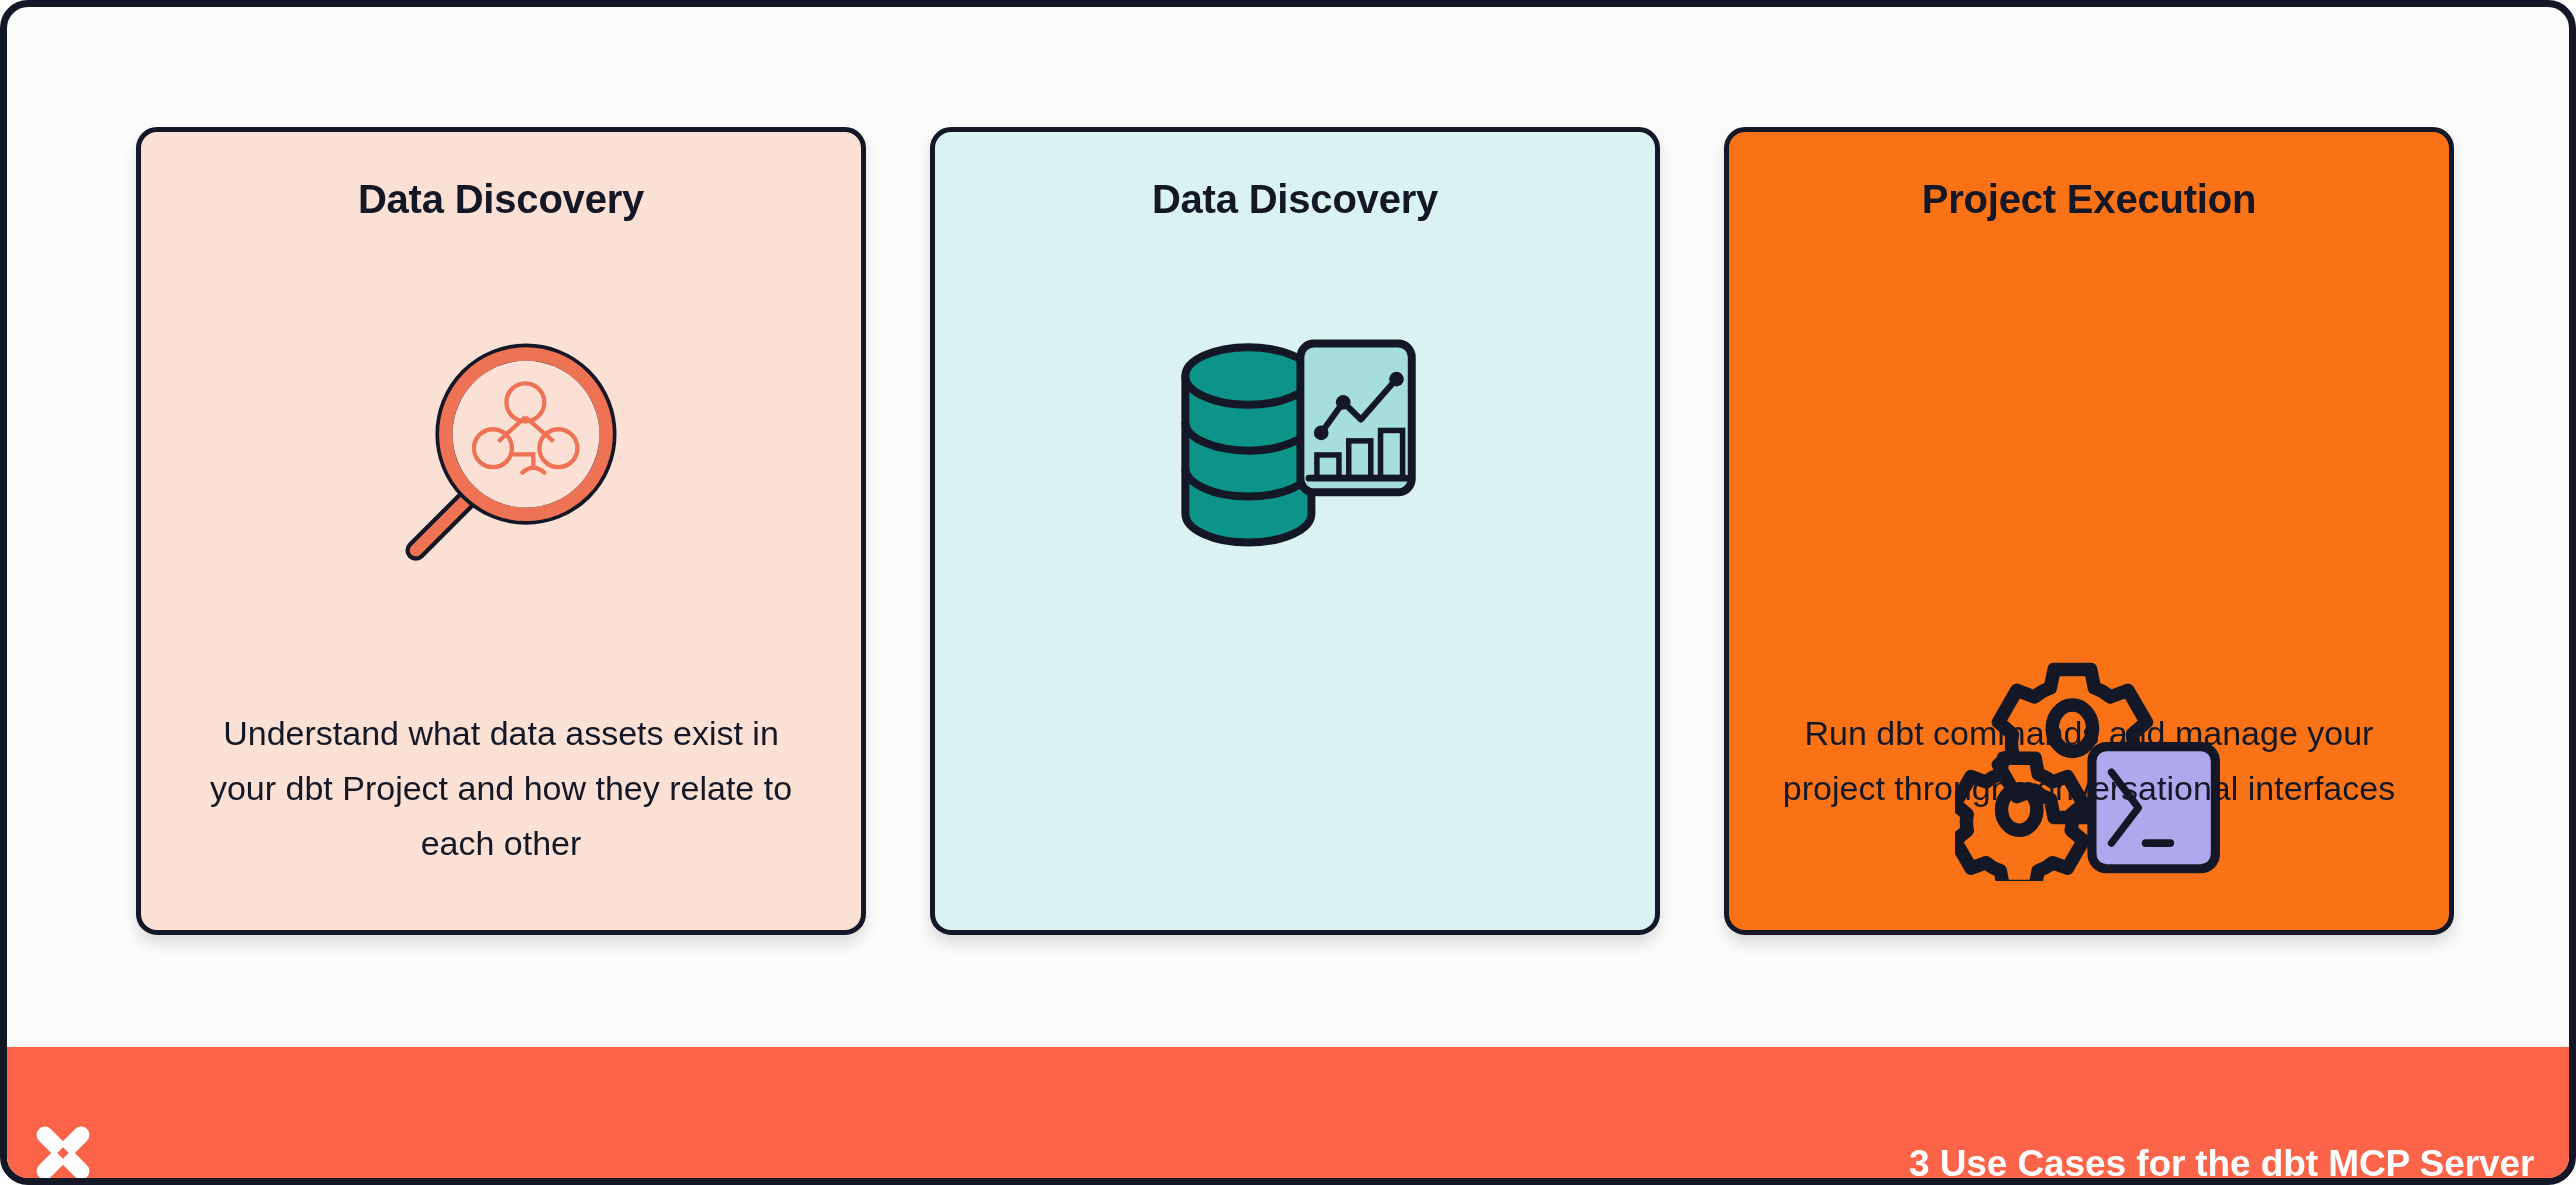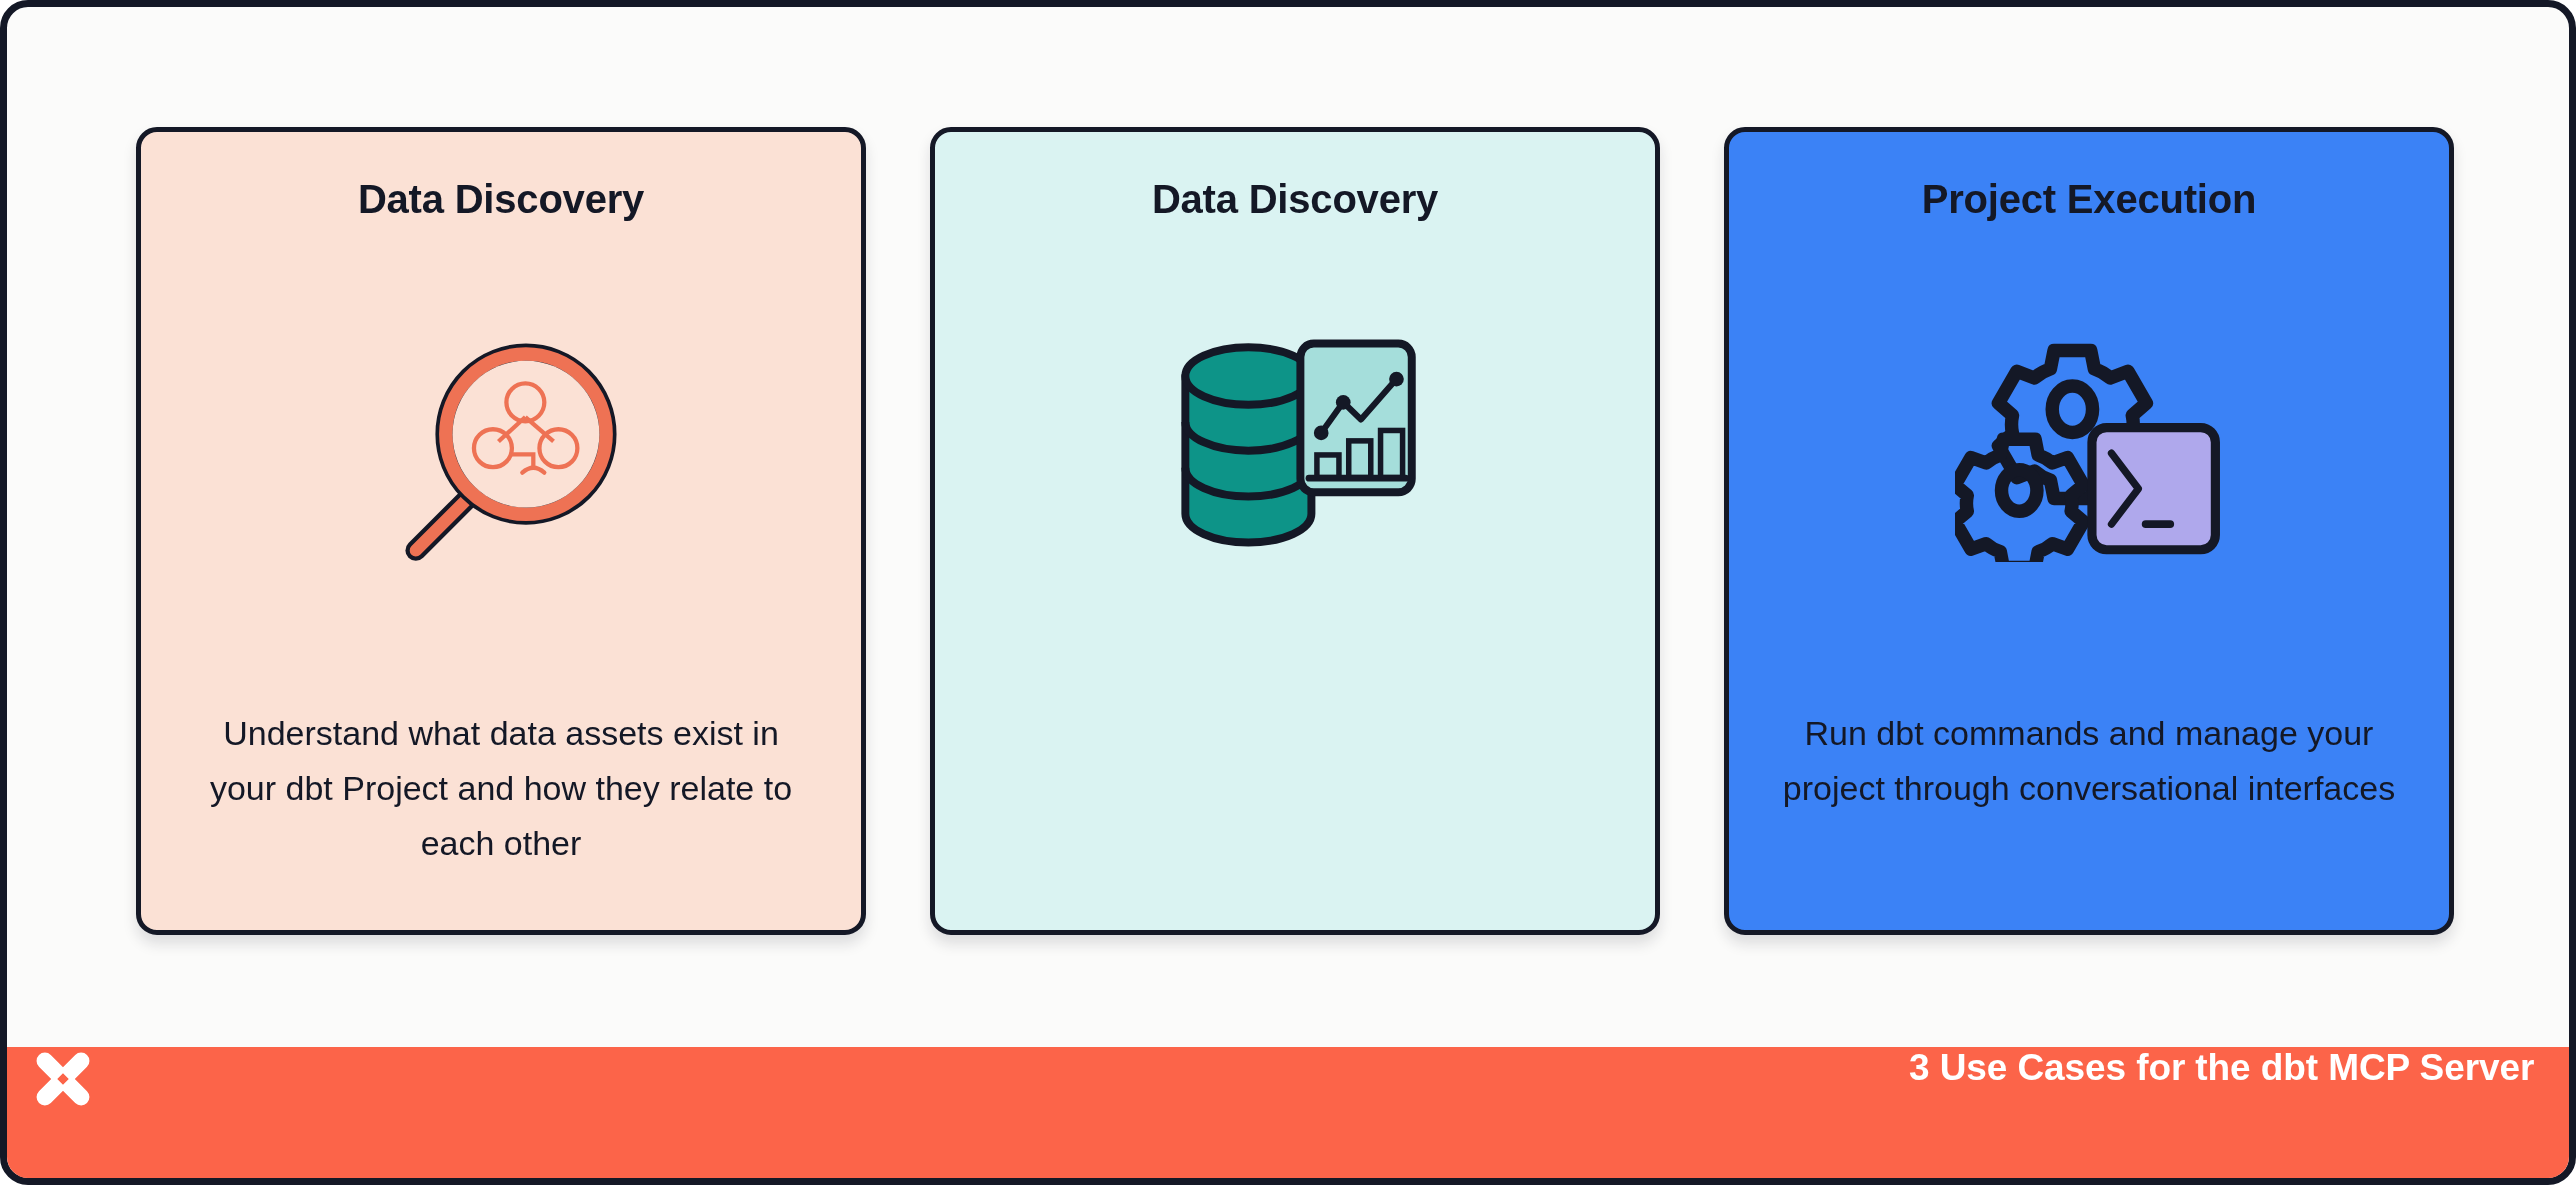--- a/index.html
+++ b/index.html
@@ -35,21 +35,21 @@
     border-radius:21px;
     box-shadow:0 8.6px 13.5px rgba(20,24,38,.13);
     display:flex;
     flex-direction:column;
     align-items:center;
     position:relative;
     gap:46px;
   }
   .card-peach{background:#FBE1D5;}
   .card-teal{background:#DAF3F2;}
-  .card-purple{background:#3b82f6;}
+  .card-purple{background:#f97316;justify-content:space-between;}
 
   .card-title{
     margin-top:47px;
     font-size:40px;
     font-weight:700;
     color:#141826;
     letter-spacing:-0.2px;
     text-align:center;
     font-stretch:condensed;
     line-height:1;
@@ -77,21 +77,21 @@
 
   .footer{
     position:absolute;
     left:-7.3px;right:-7.3px;
     bottom:-7.3px;
     height:138px;
     background:#FC6449;
     border-bottom-left-radius:28px;
     border-bottom-right-radius:28px;
     display:flex;
-    align-items:flex-start;
+    align-items:flex-end;
     justify-content:space-between;
     padding:0 36px 0 31px;
     box-sizing:border-box;
   }
   .footer-logo{width:64px;height:64px;display:block;}
   .footer-text{
     color:#ffffff;
     font-size:37px;
     font-weight:700;
     letter-spacing:-0.1px;

